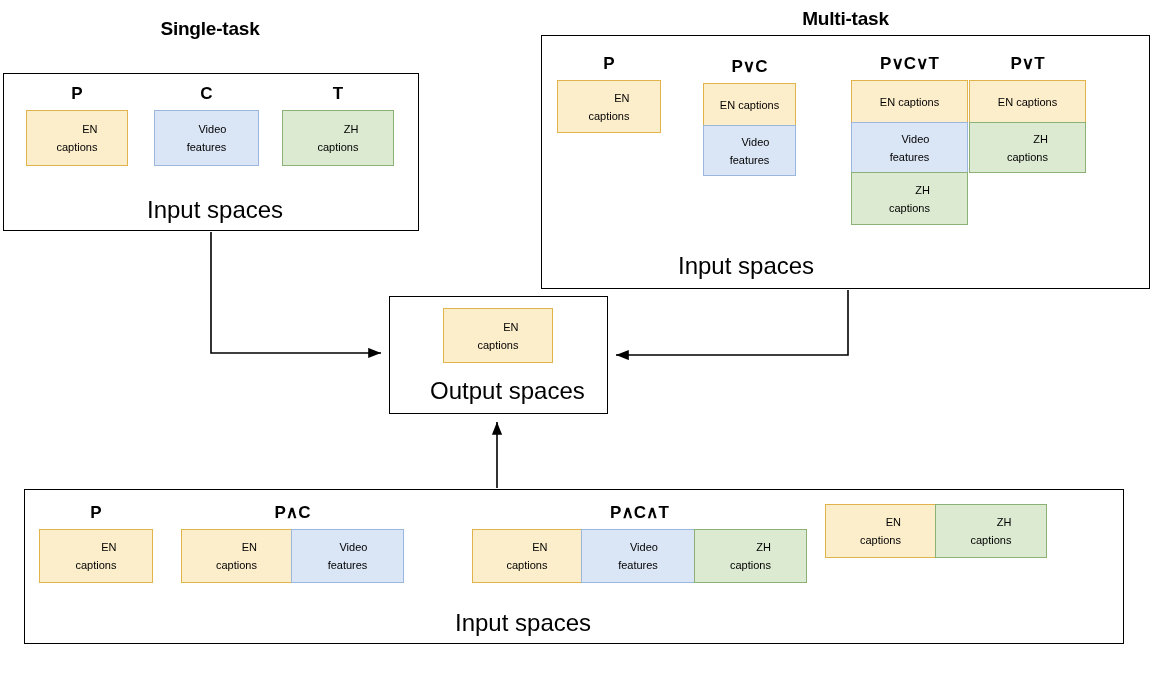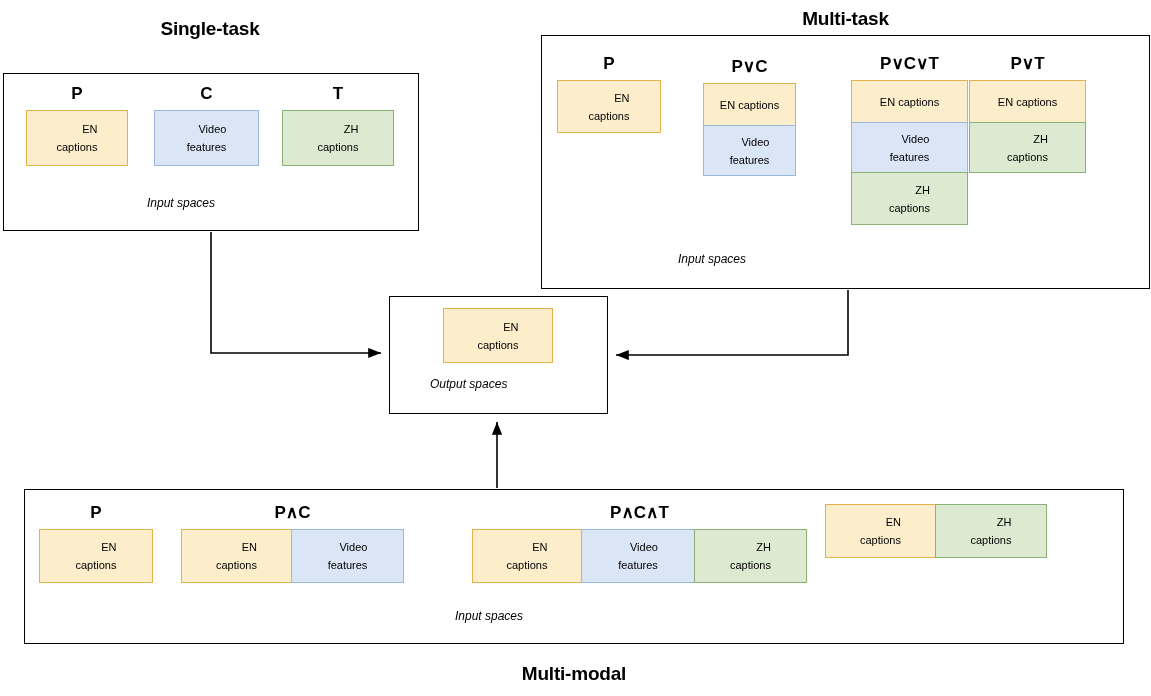--- a/index.html
+++ b/index.html
@@ -81,43 +81,41 @@
   .chip.vid { background: #dae5f6; border-color: #9bb7dd; }
   .chip.zh  { background: #dcead1; border-color: #8cb176; }
 
   
   .chips.vert .chip + .chip { margin-top: -1px; }
   .chips.horz .chip + .chip { margin-left: -1px; }
 
   
   .space-caption {
     position: absolute;
-    font-style: italic;
-    font-size: 12px;
+    font-size: 24px;
     white-space: nowrap;
   }
 
   
   #connectors {
     position: absolute;
     left: 0; top: 0;
     width: 1151px; height: 696px;
     pointer-events: none;
   }
 </style>
 </head>
 <body>
 
 <div class="canvas">
 
   <div class="section-title" id="title-single">Single-task</div>
 
   <div class="section-title" id="title-multitask">Multi-task</div>
 
-  <div class="section-title" id="title-multimodal">Multi-modal</div>
 
   <div class="panel" id="panel-single"></div>
 
   <div class="group" style="left:26px; top:85px; width:102px;">
     <div class="group-label">P</div>
     <div class="chips vert">
       <div class="chip en" style="height:56px;">EN
 captions</div>
     </div>
   </div>

